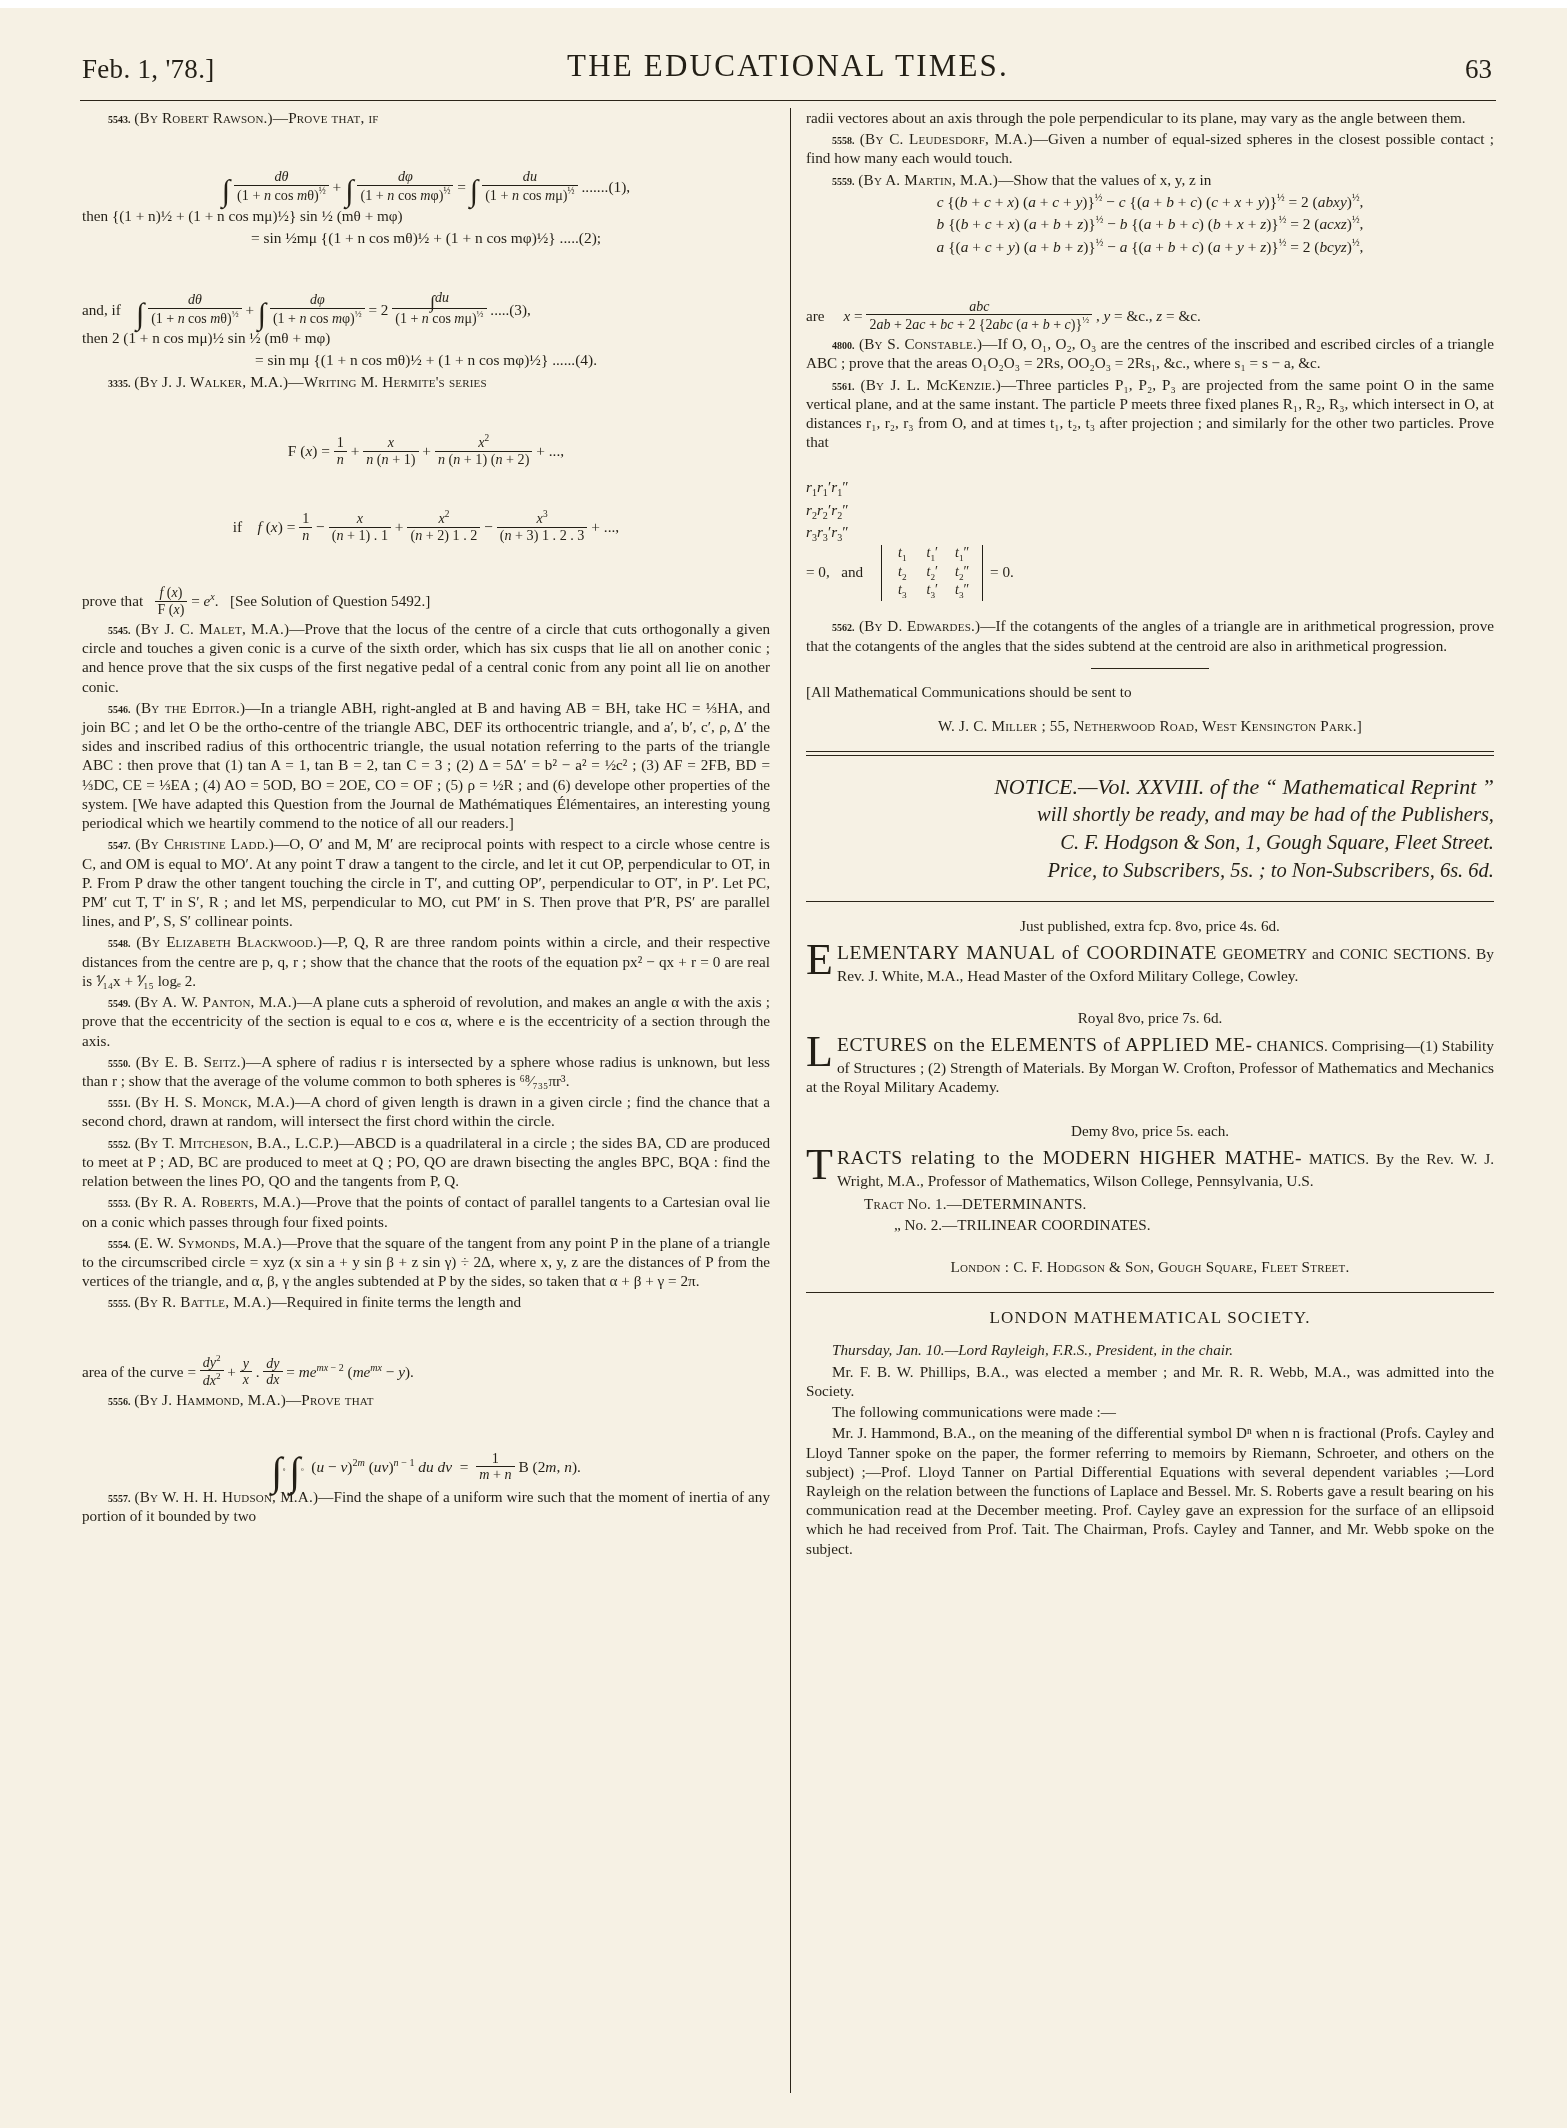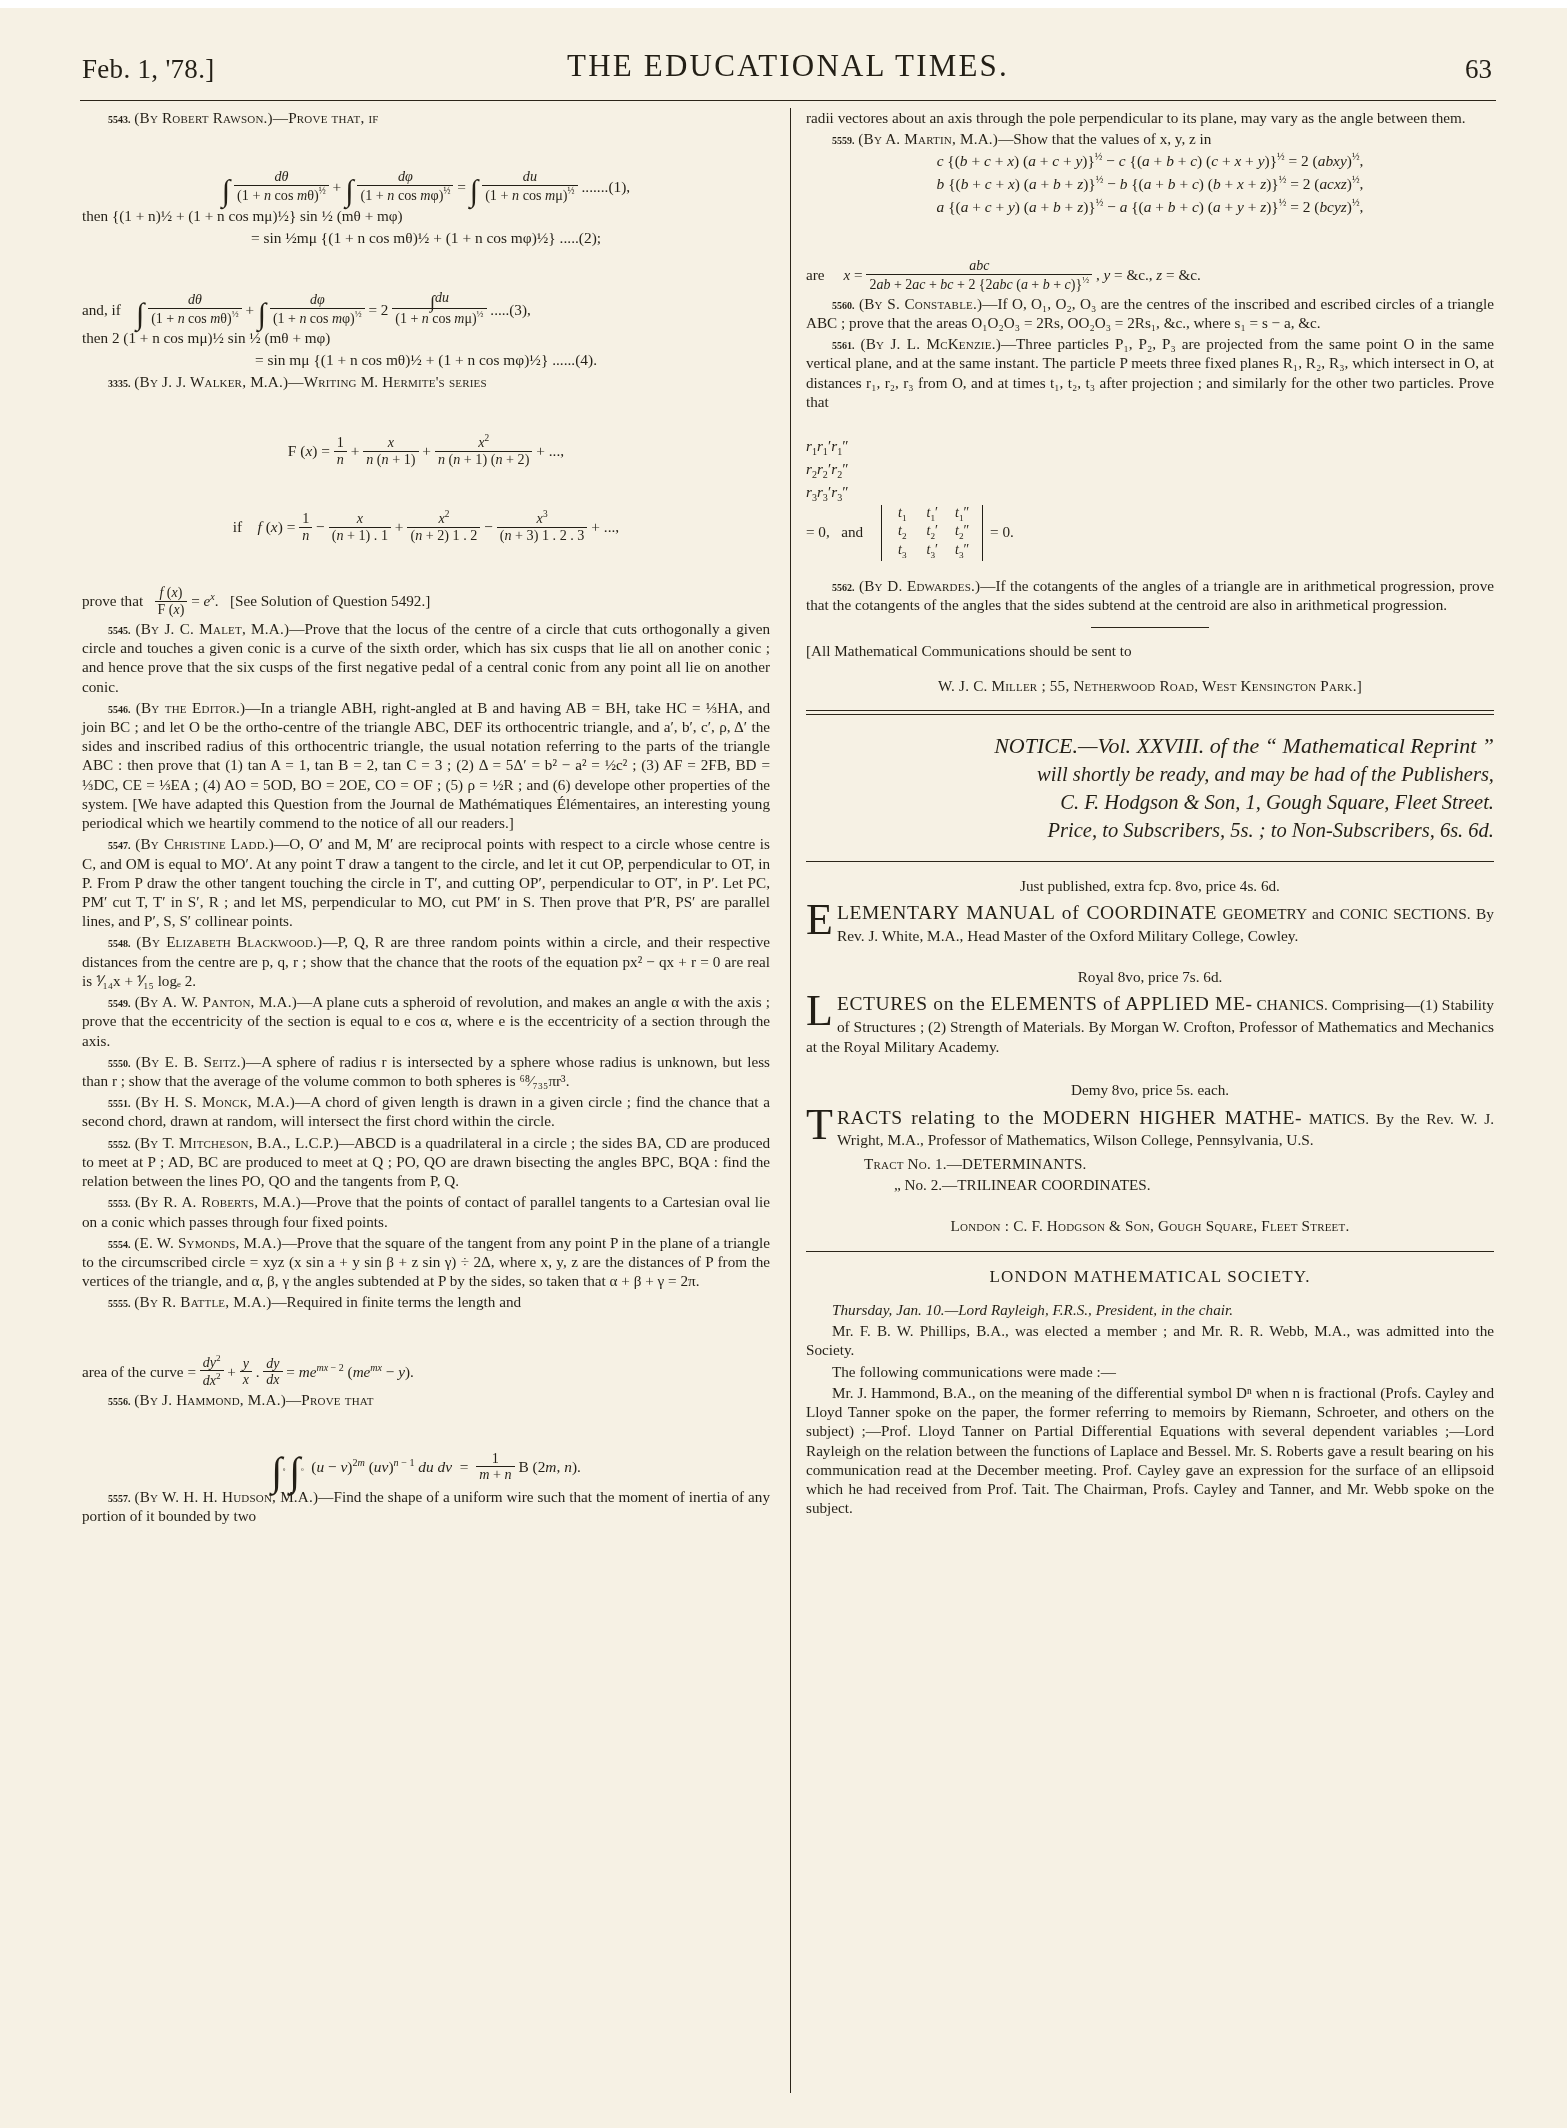--- a/index.html
+++ b/index.html
@@ -370,20 +370,24 @@
           <span class="sc">(By W. H. H. Hudson, M.A.)</span><span>—Find the shape of a uniform wire such that the moment of inertia of any portion of it bounded by two</span>
         </p>
 
       </div>
 
       <div class="col col-right">
 
         <p class="cont">radii vectores about an axis through the pole perpendicular to its plane, may vary as the angle between them.</p>
 
         
+        <p class="item">
+          <span class="qno">5558.</span>
+          <span class="sc">(By C. Leudesdorf, M.A.)</span><span>—Given a number of equal-sized spheres in the closest possible contact ; find how many each would touch.</span>
+        </p>
 
         
         <p class="item">
           <span class="qno">5559.</span>
           <span class="sc">(By A. Martin, M.A.)</span><span>—Show that the values of x, y, z in</span>
         </p>
         <p class="mathline">
           <i>c</i> {(<i>b</i> + <i>c</i> + <i>x</i>) (<i>a</i> + <i>c</i> + <i>y</i>)}<sup>½</sup> − <i>c</i> {(<i>a</i> + <i>b</i> + <i>c</i>) (<i>c</i> + <i>x</i> + <i>y</i>)}<sup>½</sup> = 2 (<i>abxy</i>)<sup>½</sup>,
         </p>
         <p class="mathline">
@@ -394,21 +398,21 @@
         </p>
         <p class="cont">
           <span>are</span>
           &nbsp;&nbsp;&nbsp;&nbsp;<i>x</i> =
           <span class="frac"><span class="num"><i>abc</i></span><span class="den">2<i>ab</i> + 2<i>ac</i> + <i>bc</i> + 2 {2<i>abc</i> (<i>a</i> + <i>b</i> + <i>c</i>)}<sup>½</sup></span></span>
           , <i>y</i> = &amp;c., <i>z</i> = &amp;c.
         </p>
 
         
         <p class="item">
-          <span class="qno">5560.</span>
+          <span class="qno">4800.</span>
           <span class="sc">(By S. Constable.)</span><span>—If O, O₁, O₂, O₃ are the centres of the inscribed and escribed circles of a triangle ABC ; prove that the areas O₁O₂O₃ = 2Rs, OO₂O₃ = 2Rs₁, &amp;c., where s₁ = s − a, &amp;c.</span>
         </p>
 
         
         <p class="item">
           <span class="qno">5561.</span>
           <span class="sc">(By J. L. McKenzie.)</span><span>—Three particles P₁, P₂, P₃ are projected from the same point O in the same vertical plane, and at the same instant. The particle P meets three fixed planes R₁, R₂, R₃, which intersect in O, at distances r₁, r₂, r₃ from O, and at times t₁, t₂, t₃ after projection ; and similarly for the other two particles.  Prove that</span>
         </p>
         <p class="mathline">
           <span class="det">

